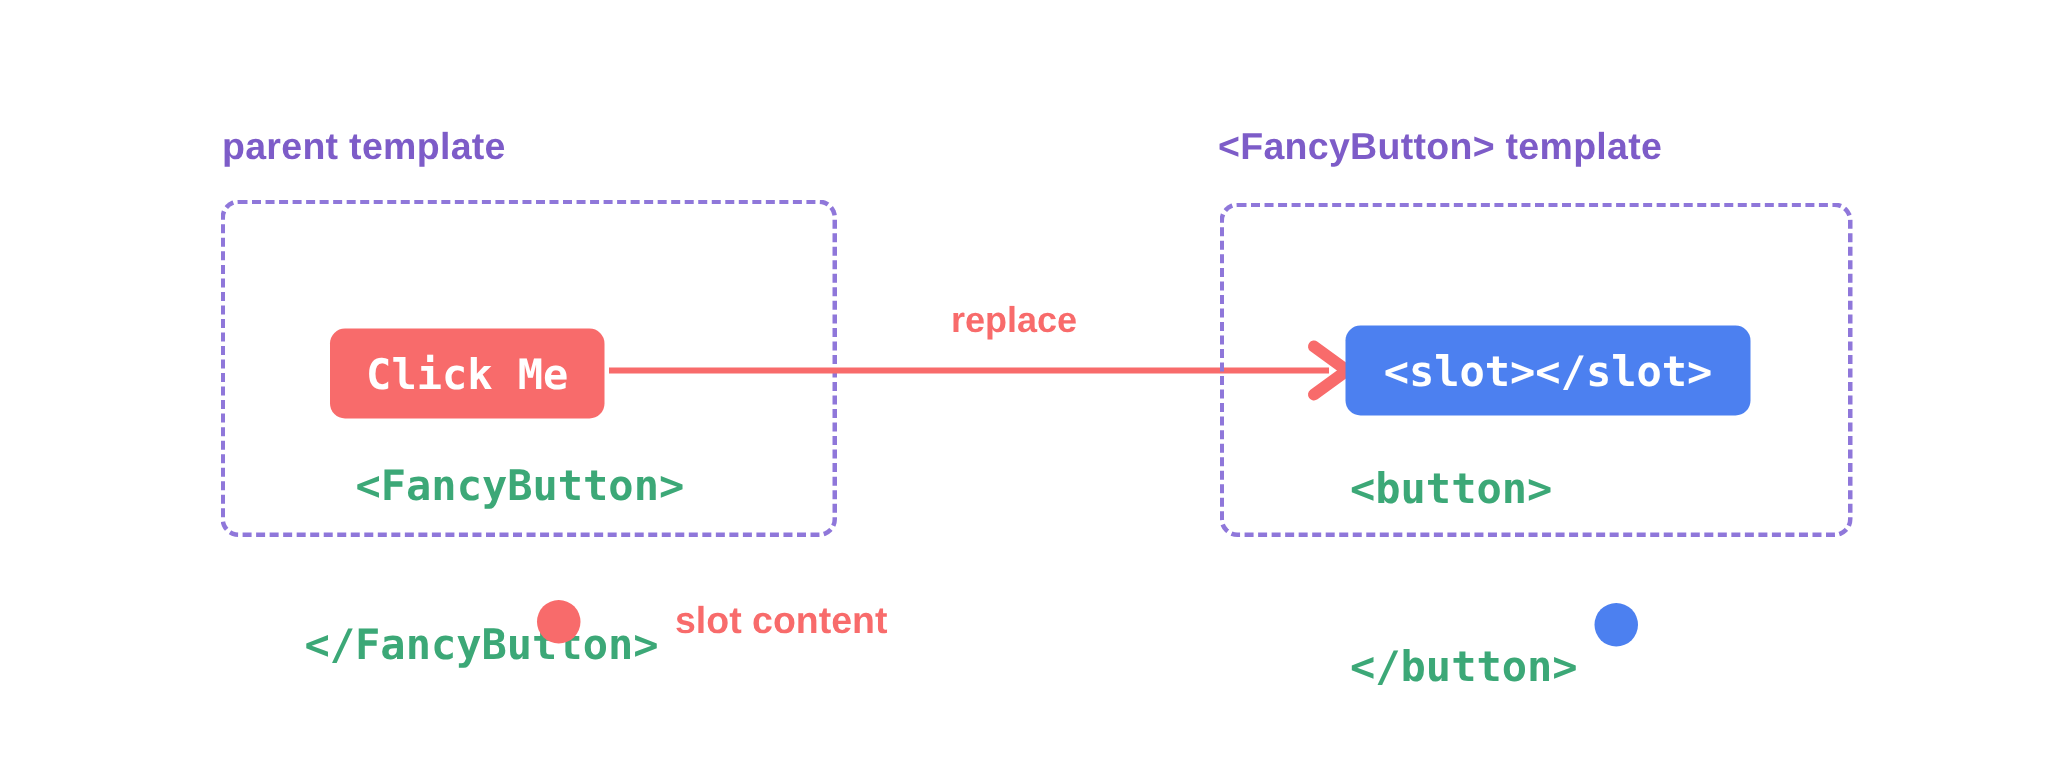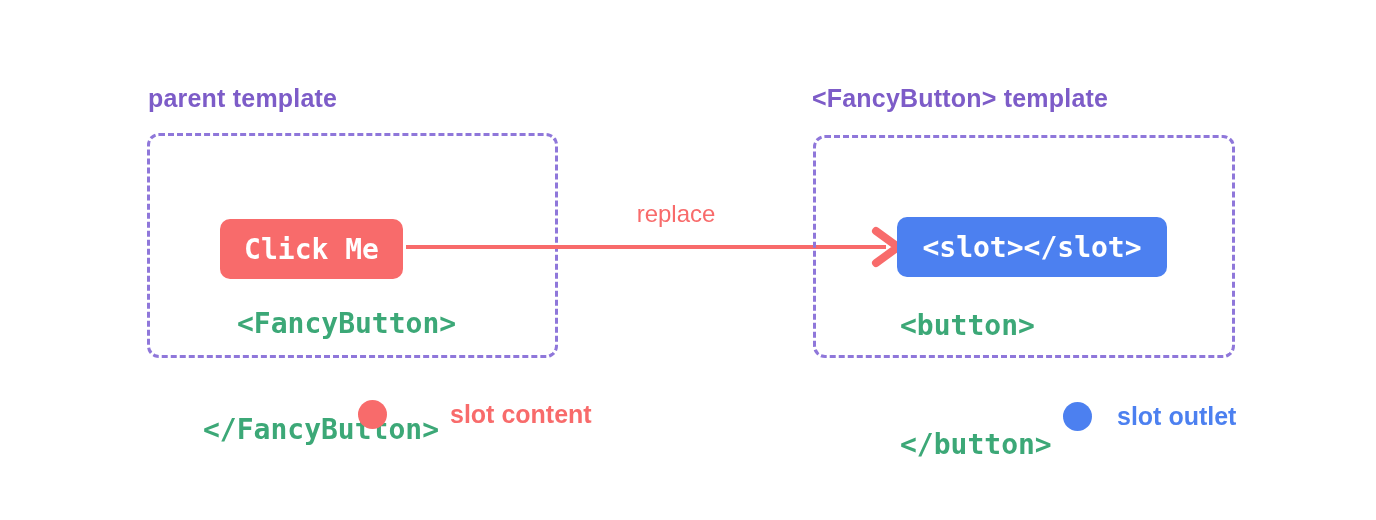--- a/index.html
+++ b/index.html
@@ -58,21 +58,21 @@
   }
   .chip.red { background: var(--red); }
   .chip.blue { background: var(--blue); text-align: right; }
   .arrow-label {
     position: absolute;
     left: 596px;
     top: 200px;
     width: 160px;
     text-align: center;
     font-size: 24px;
-    font-weight: 400;
+    font-weight: 700;
     color: var(--red);
   }
   .arrow-svg { position: absolute; left: 404px; top: 225px; }
   .legend-item { position: absolute; display: flex; align-items: center; }
   .legend-dot {
     width: 29px; height: 29px;
     border-radius: 50%;
     flex: 0 0 auto;
   }
   .legend-dot.red { background: var(--red); }
@@ -114,16 +114,15 @@
     <div class="code" style="left:84px; top:293px;">&lt;/button&gt;</div>
   </div>
 
   <div class="legend-item" style="left:358px; top:400px;gap:38px;">
     <span class="legend-dot red"></span>
     <span class="legend-text red">slot content</span>
   </div>
 
   <div class="legend-item" style="left:1063px; top:402px;">
     <span class="legend-dot blue"></span>
-    <span class="legend-text blue">slot outlet</span>
   </div>
 
 </div>
 
 </body></html>

